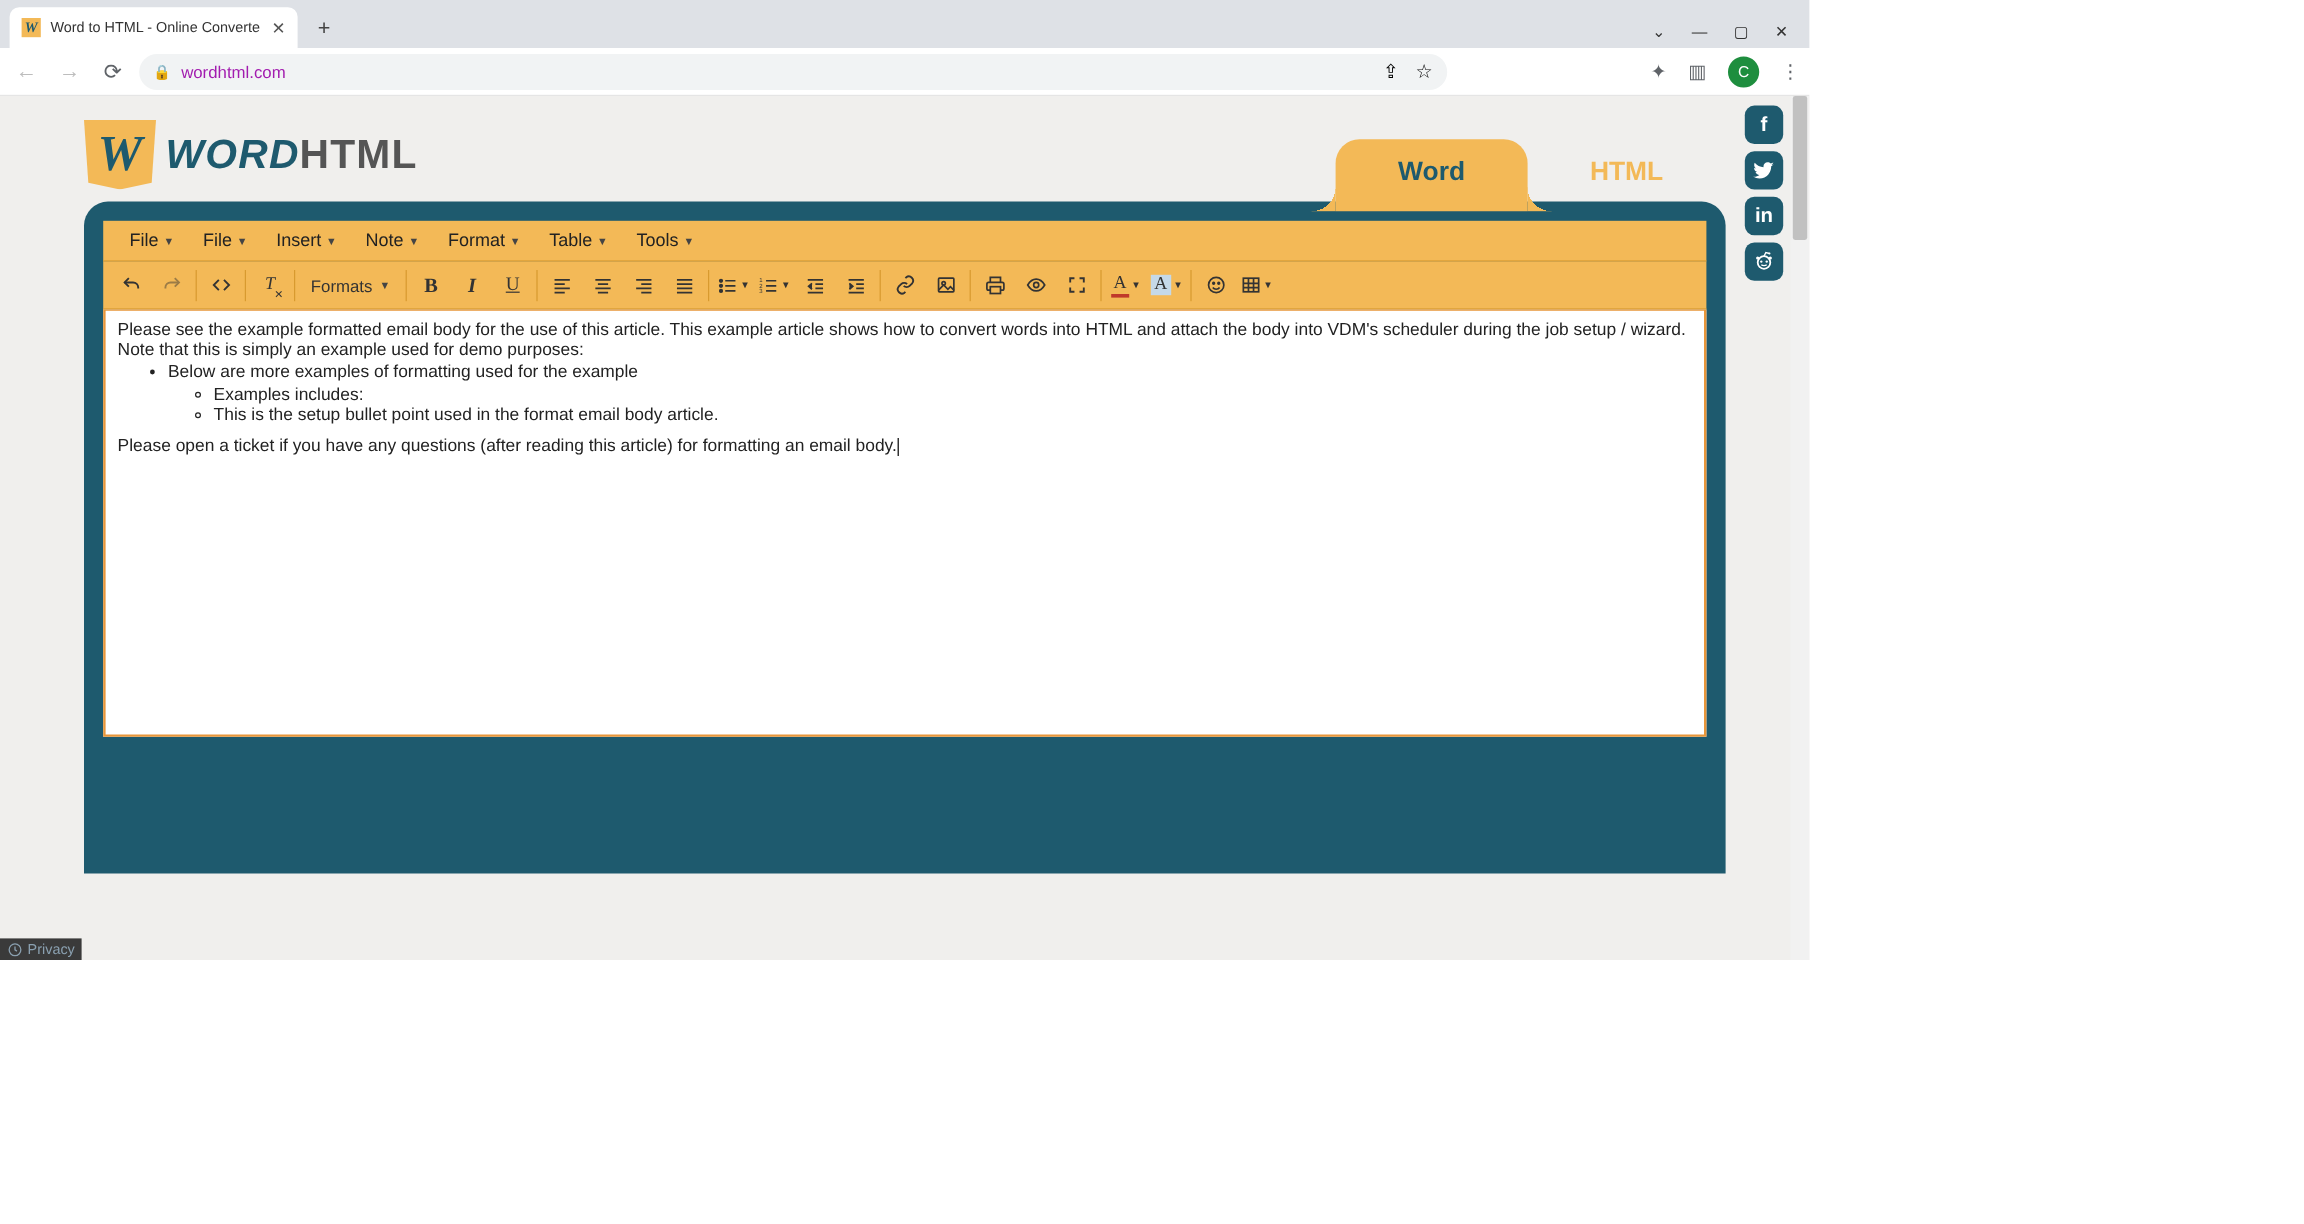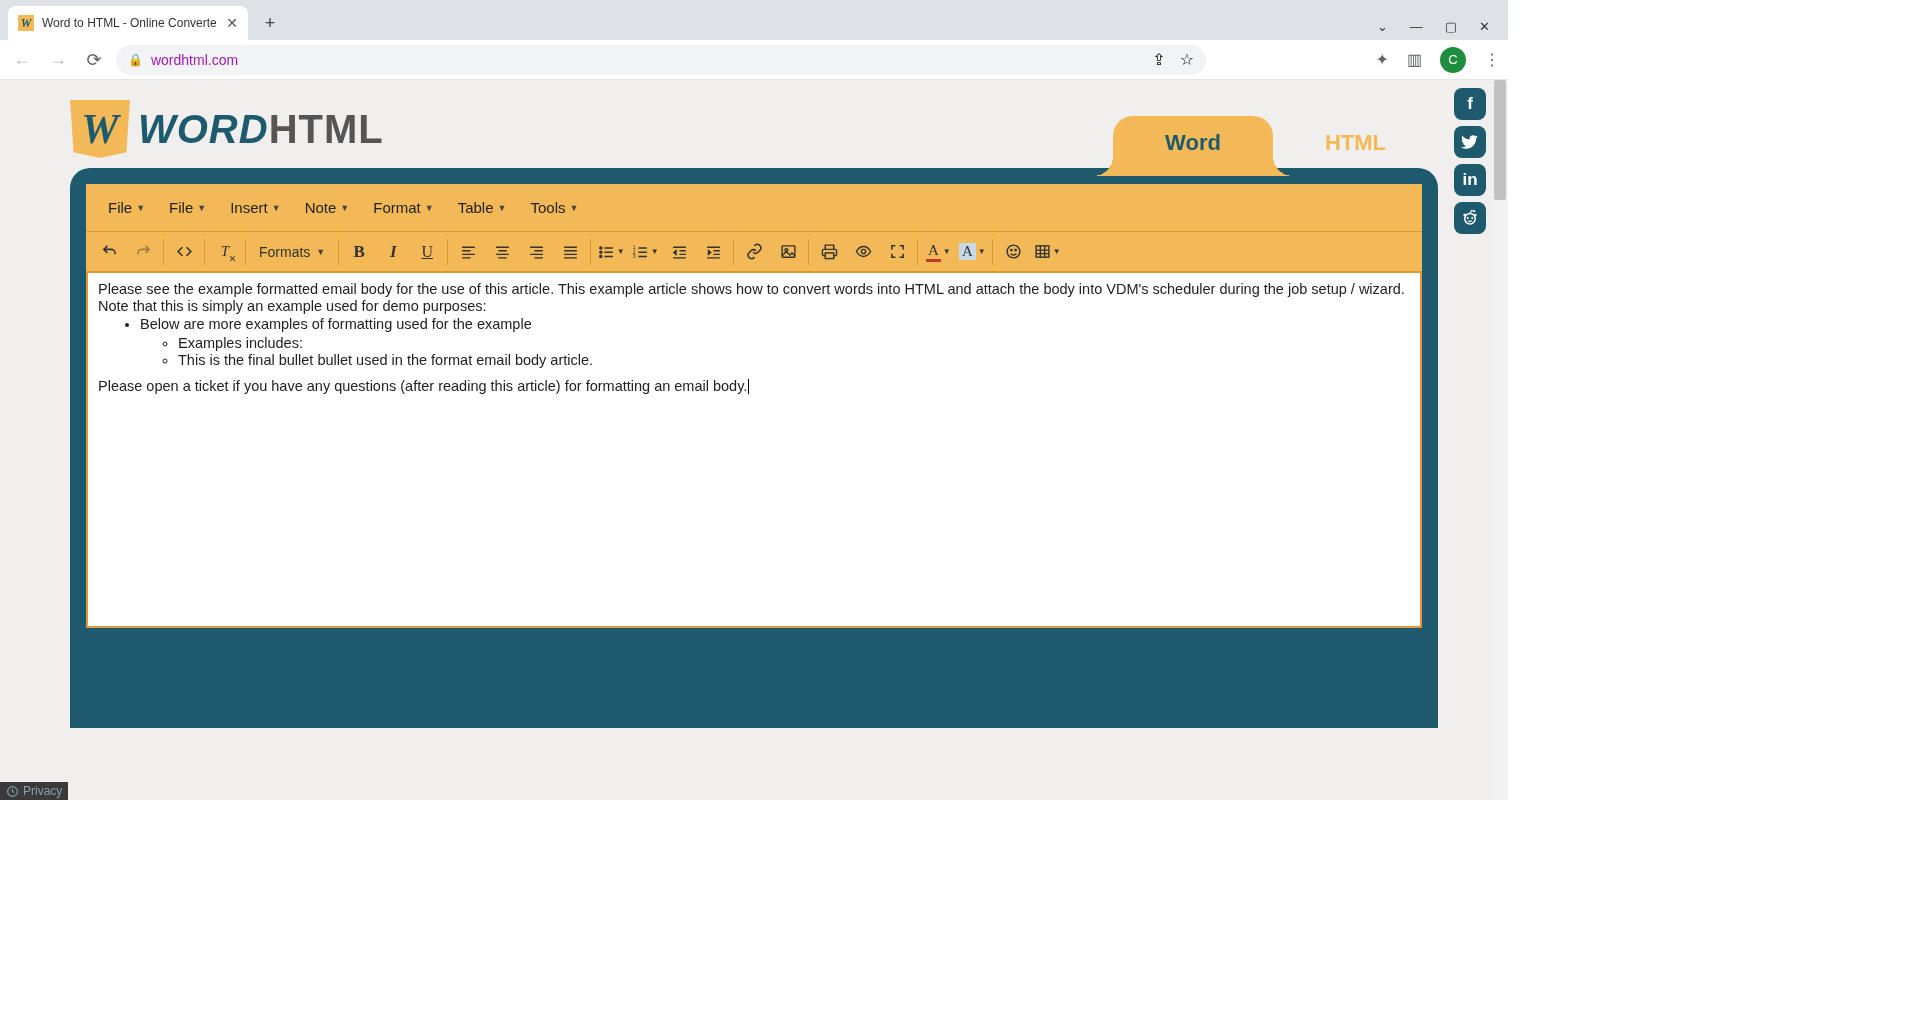--- a/index.html
+++ b/index.html
@@ -26,37 +26,37 @@
 
 
 .page { position: relative; height: 720px; background: #f0efed; overflow: hidden; }
 .scrollbar-track { position: absolute; right: 0; top: 0; width: 16px; height: 100%; background: #f1f1f1; }
 .scrollbar-thumb { position: absolute; right: 2px; top: 0; width: 12px; height: 120px; background: #c1c1c1; border-radius: 2px; }
 
 .header { display: flex; align-items: center; padding: 20px 70px 10px; }
 .logo { display: flex; align-items: center; gap: 2px; }
 .logo-badge { width: 60px; height: 58px; background: #f3b957; display: flex; align-items: center; justify-content: center; position: relative; clip-path: polygon(0 0, 100% 0, 94% 90%, 50% 100%, 6% 90%); }
 .logo-badge span { font-family: Georgia, serif; font-style: italic; font-weight: bold; font-size: 42px; color: #1e5a6e; }
-.logo-text { font-size: 40px; font-weight: bold; letter-spacing: 1px; }
+.logo-text { font-size: 34px; font-weight: bold; letter-spacing: 1px; }
 .logo-text .w1 { color: #1e5a6e; font-style: italic; }
 .logo-text .w2 { color: #555; }
 
 .social { position: absolute; right: 22px; top: 8px; display: flex; flex-direction: column; gap: 6px; }
 .social-btn { width: 32px; height: 32px; background: #1e5a6e; border-radius: 8px; color: #fff; display: flex; align-items: center; justify-content: center; font-weight: bold; font-size: 17px; }
 
 .editor-wrap { margin: 0 70px; background: #1e5a6e; border-radius: 20px 20px 0 0; padding: 16px 16px 0; position: relative; height: 560px; }
 
 .view-tabs { position: absolute; top: -52px; right: 0; display: flex; }
 .view-tab { padding: 14px 52px 20px; font-size: 22px; font-weight: bold; color: #1e5a6e; }
 .view-tab.active { background: #f3b957; border-radius: 20px 20px 0 0; position: relative; }
 .view-tab.active::before { content: ""; position: absolute; left: -20px; bottom: 0; width: 20px; height: 20px; background: radial-gradient(circle at 0 0, transparent 20px, #f3b957 20px); }
 .view-tab.active::after { content: ""; position: absolute; right: -20px; bottom: 0; width: 20px; height: 20px; background: radial-gradient(circle at 100% 0, transparent 20px, #f3b957 20px); }
 .view-tab.inactive { color: #f3b957; }
 
-.menubar { background: #f3b957; height: 48px; display: flex; align-items: center; padding: 0 10px; gap: 0; border-bottom: 1px solid #d89a2f; }
+.menubar { background: #f3b957; height: 34px; display: flex; align-items: center; padding: 0 10px; gap: 0; border-bottom: 1px solid #d89a2f; }
 .menu-item { padding: 6px 12px; font-size: 15px; color: #222; display: flex; align-items: center; gap: 4px; }
 .caret { font-size: 9px; color: #444; }
 
 .toolbar { background: #f3b957; height: 40px; display: flex; align-items: center; padding: 0 6px; border-bottom: 1px solid #d89a2f; }
 .tbtn { width: 34px; height: 32px; display: flex; align-items: center; justify-content: center; color: #333; font-size: 15px; position: relative; }
 .tbtn.w { width: auto; padding: 0 10px; font-size: 14px; gap: 6px; }
 .sep { width: 1px; height: 26px; background: #d89a2f; margin: 0 3px; }
 .tbtn svg { width: 17px; height: 17px; }
 .tbtn .sub-caret { font-size: 8px; margin-left: 2px; }
 .bold-b { font-weight: bold; font-size: 17px; font-family: Georgia, serif; }
@@ -344,21 +344,21 @@
         </div>
     </div>
 
     <div class="editor-content highlighted" contenteditable="false" style="">
       <p>Please see the example formatted email body for the use of this article. This example article shows how to convert words into HTML and attach the body into VDM's scheduler during the job setup / wizard. Note that this is simply an example used for demo purposes:</p>
       <ul>
         <li><span>Below are more examples of formatting used for the example</span>
           <ul style="list-style-type:circle;">
             <li><span>Examples includes:</span>
             </li>
-            <li>This is the final bullet bullet used in the format email body article.</li>
+            <li>This is the setup bullet point used in the format email body article.</li>
           </ul>
         </li>
       </ul>
       <p class="final cursor-bar">Please open a ticket if you have any questions (after reading this article) for formatting an email body.</p>
     </div>
   </div>
 
   <div class="bottom-bar">
     <svg viewBox="0 0 24 24" fill="none" stroke="#8aa0b0" stroke-width="2">
         <circle cx="12" cy="12" r="9"></circle>

